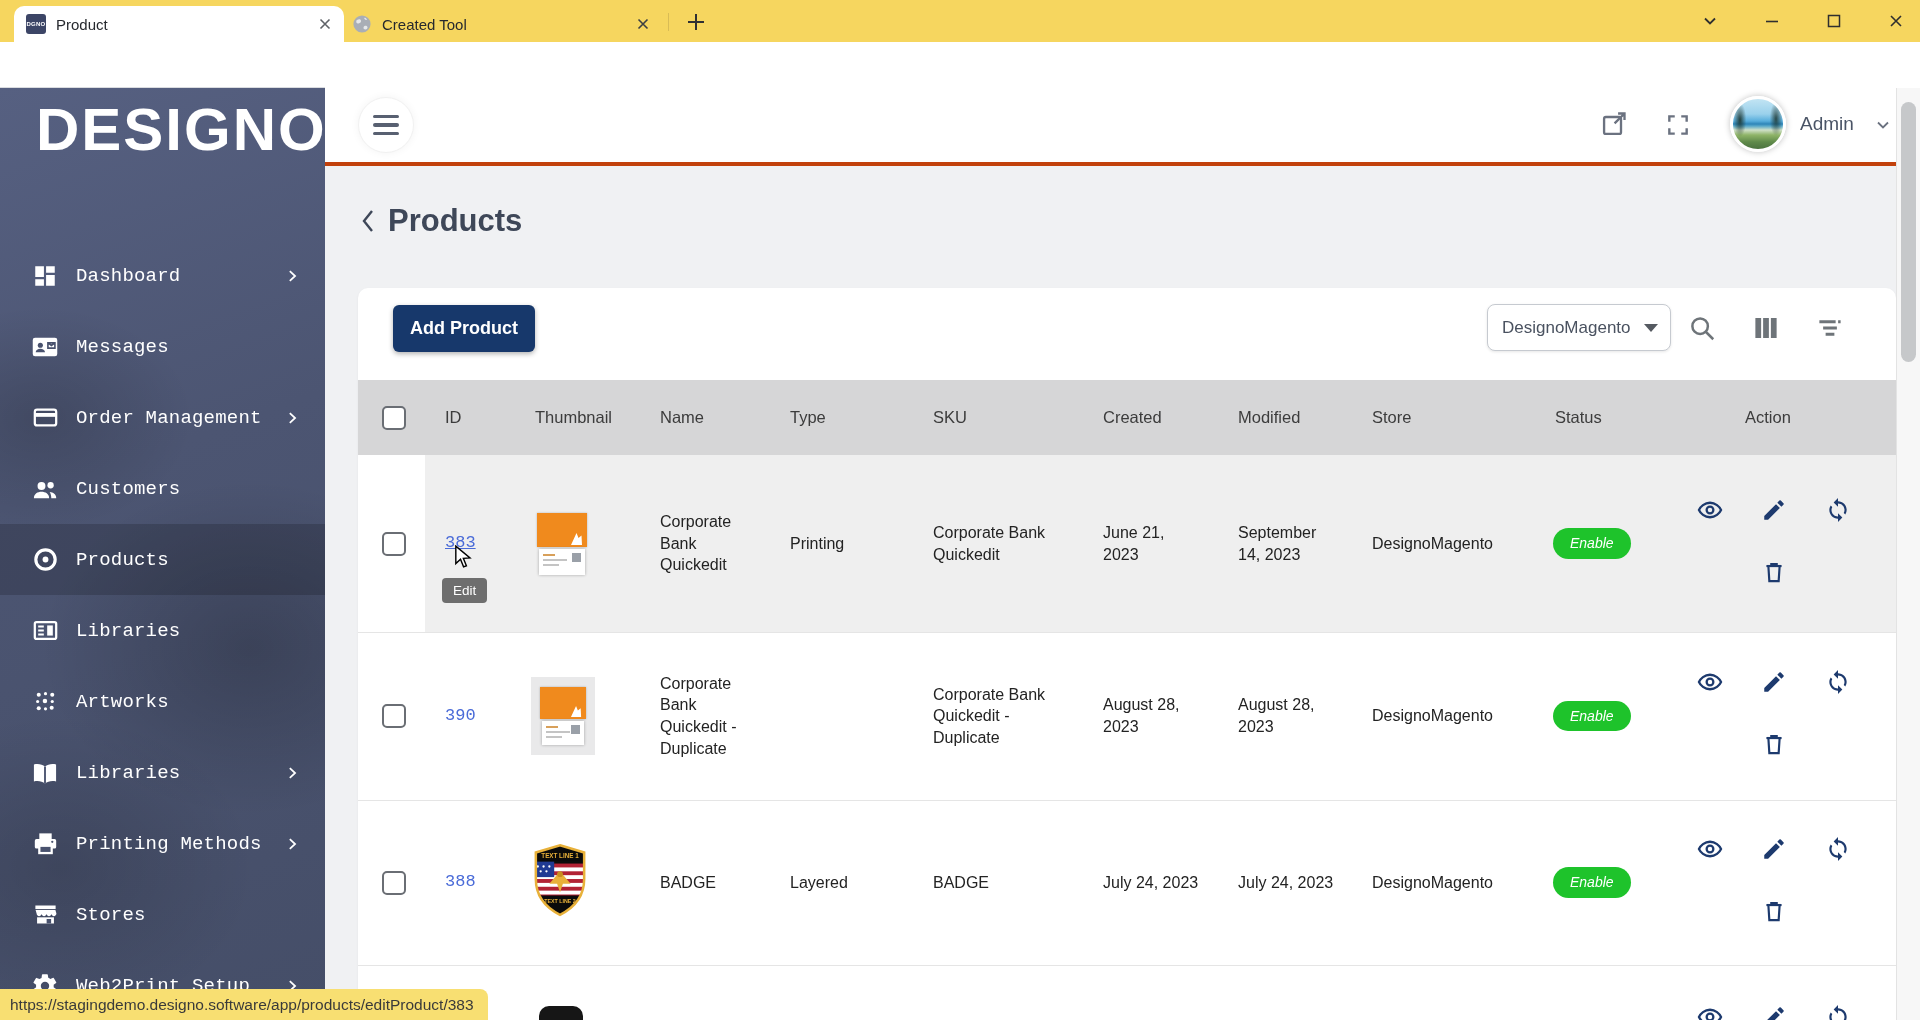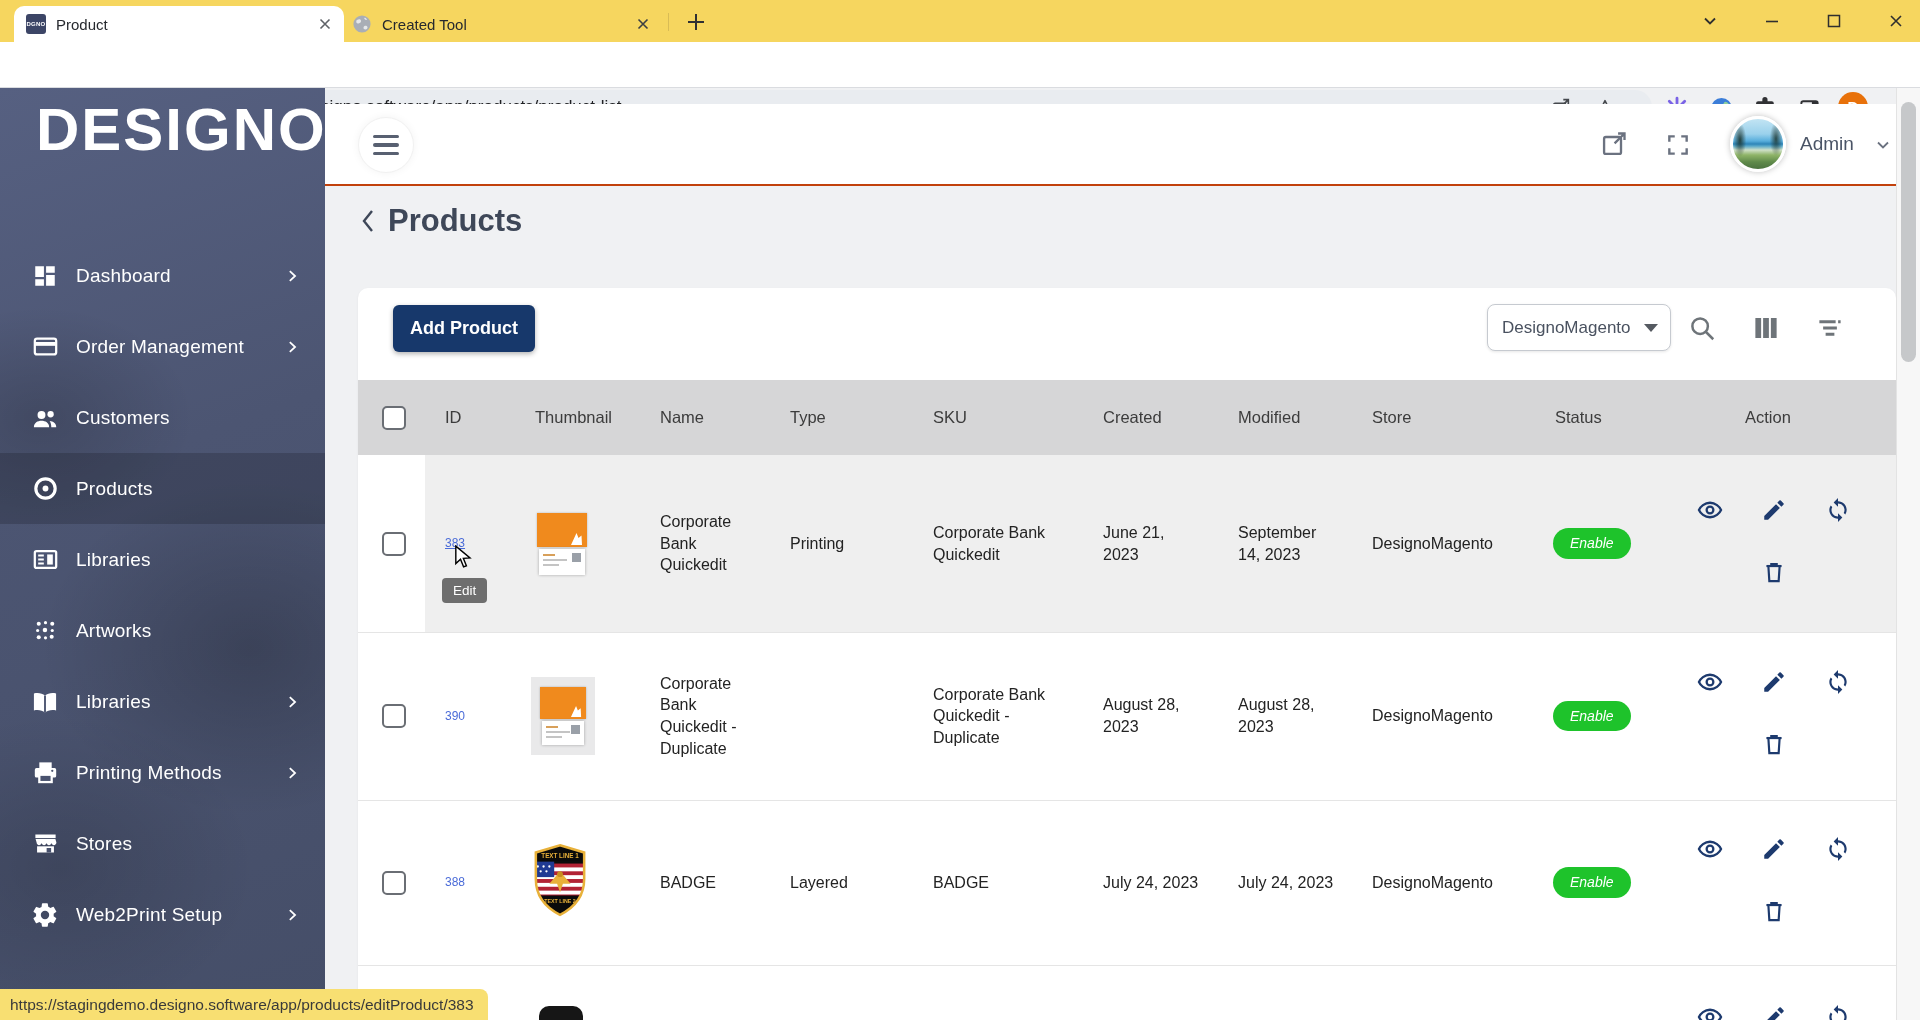--- a/index.html
+++ b/index.html
@@ -36,24 +36,24 @@
       radial-gradient(300px 240px at 250px 560px, rgba(0,0,0,.20), transparent 70%),
       radial-gradient(280px 220px at 60px 780px, rgba(0,0,0,.14), transparent 70%),
       linear-gradient(160deg,#566081 0%, #4C5572 40%, #454E68 100%);
   }
   .logo { position:absolute; left:36px; top:7px; font-size:60px; font-weight:800; letter-spacing:2px; color:#FFFFFF; }
   .navwrap { position:absolute; left:0; top:178px; right:0; bottom:0; overflow:hidden; }
   .navlist { margin-top:-26px; }
   .nav-item { height:71px; display:flex; align-items:center; padding:0 26px 0 30px; color:#FFFFFF; cursor:pointer; }
   .nav-item.active { background:rgba(0,0,0,.17); }
   .nav-icon { width:30px; height:30px; display:flex; align-items:center; justify-content:center; flex:none; }
-  .nav-label { margin-left:16px; font-size:19px; font-weight:500; letter-spacing:.2px; flex:1; }
+  .nav-label { margin-left:16px; font-size:19px; font-weight:500; letter-spacing:.2px; flex:1;font-family:Liberation Mono, monospace; }
 
   
-  .appbar { position:absolute; left:325px; top:104px; width:1595px; height:82px; background:#FFFFFF; border-bottom:2px solid #c2410c; }
+  .appbar { position:absolute; left:325px; top:84px; width:1595px; height:82px; background:#FFFFFF; border-bottom:4px solid #c2410c; }
   .hamburger { position:absolute; left:33px; top:13px; width:56px; height:56px; border-radius:50%; background:#fff; border:1px solid #F1F1F1; box-shadow:0 0 8px rgba(0,0,0,.05); display:flex; flex-direction:column; align-items:center; justify-content:center; gap:5px; }
   .hamburger i { display:block; width:26px; height:3.2px; border-radius:2px; background:#586071; }
   .appbar-icon { position:absolute; top:26px; width:30px; height:30px; }
   .avatar { position:absolute; left:1405px; top:12px; width:56px; height:56px; border-radius:50%; border:3px solid #fff; box-shadow:0 0 6px rgba(0,0,0,.25);
     background:
       radial-gradient(9px 24px at 14% 42%, rgba(25,45,35,.85), transparent 70%),
       radial-gradient(9px 24px at 86% 40%, rgba(25,45,35,.8), transparent 70%),
       linear-gradient(180deg,#C2E4F3 0%, #9AD1EC 30%, #58AEDC 44%, #2E85B8 50%, #57A7C9 54%, #CFE0C8 62%, #8FB468 72%, #5F8A4A 86%, #4C7340 100%);
   }
   .admin-name { position:absolute; left:1475px; top:29px; font-size:19px; color:#4A5466; }
@@ -72,21 +72,21 @@
 
   :root { --cols: 67px 90px 125px 135px 140px 170px 135px 140px 185px 150px 201px; }
   .thead { position:absolute; left:0; top:92px; width:1538px; height:75px; background:#D6D6D7; display:grid; grid-template-columns:var(--cols); align-items:center; }
   .th { font-size:16.5px; color:#3C3C3C; padding-left:18px; }
   .hoverbg { position:absolute; left:67px; top:167px; width:1471px; height:177px; background:#EFEFEF; }
   .rowline { position:absolute; left:0; width:1538px; height:1px; background:#E5E5E5; z-index:3; }
   .trow { position:absolute; left:0; width:1538px; display:grid; grid-template-columns:var(--cols); align-items:center; z-index:2; }
   .td { font-size:16px; color:#232323; line-height:1.35; padding-left:18px; }
   .c-cb { padding-left:24px; }
   .cb { display:block; width:24px; height:24px; border:2px solid #6A6E74; border-radius:5px; background:#fff; cursor:pointer; }
-  .c-id { padding-left:20px; font-size:12px; }
+  .c-id { padding-left:20px; font-size:17px;font-family:Liberation Mono, monospace; }
   .id-link { color:#4A6BD8; cursor:pointer; text-decoration:none; }
   .id-link.u { text-decoration:underline; }
   .c-name { padding-left:20px; padding-right:16px; }
   .c-type { padding-left:15px; }
   .c-sku { padding-left:18px; padding-right:20px; }
   .c-created { padding-left:18px; padding-right:16px; }
   .c-modified { padding-left:18px; padding-right:18px; }
   .c-store { padding-left:12px; }
   .c-status { padding-left:8px;font-style:italic; }
   .pill { display:inline-block; background:#1EC32B; color:#fff; font-size:14px; padding:6px 17px; border-radius:16px; cursor:pointer; }
@@ -252,20 +252,31 @@
           <svg width="26" height="26" viewBox="0 0 24 24" fill="#fff">
               <path d="M3 3h8v10H3zM13 3h8v6h-8zM13 11h8v10h-8zM3 15h8v6H3z"></path>
             </svg>
         </span>
         <span class="nav-label">Dashboard</span>
         <svg width="14" height="14" viewBox="0 0 16 16">
             <path d="M5.5 2.5l6 5.5-6 5.5" fill="none" stroke="#fff" stroke-width="2"></path>
           </svg>
       </div>
 
+      <div class="nav-item">
+        <span class="nav-icon">
+          <svg width="28" height="28" viewBox="0 0 24 24">
+              <rect x="1.5" y="4" width="21" height="16" rx="2" fill="#fff"></rect>
+              <circle cx="8" cy="10.5" r="2.2" fill="#49526E"></circle>
+              <path d="M4 16.5c0-2 2-3.1 4-3.1s4 1.1 4 3.1z" fill="#49526E"></path>
+              <path d="M14.5 8.5h6V13h-6zM14.5 8.5l3 2.2 3-2.2" fill="none" stroke="#49526E" stroke-width="1.4"></path>
+            </svg>
+        </span>
+        <span class="nav-label">Messages</span>
+      </div>
 
       <div class="nav-item">
         <span class="nav-icon">
           <svg width="27" height="27" viewBox="0 0 24 24">
               <rect x="2.5" y="5" width="19" height="14" rx="2" fill="none" stroke="#fff" stroke-width="2"></rect>
               <rect x="2.5" y="8" width="19" height="3.4" fill="#fff"></rect>
             </svg>
         </span>
         <span class="nav-label">Order Management</span>
         <svg width="14" height="14" viewBox="0 0 16 16">

